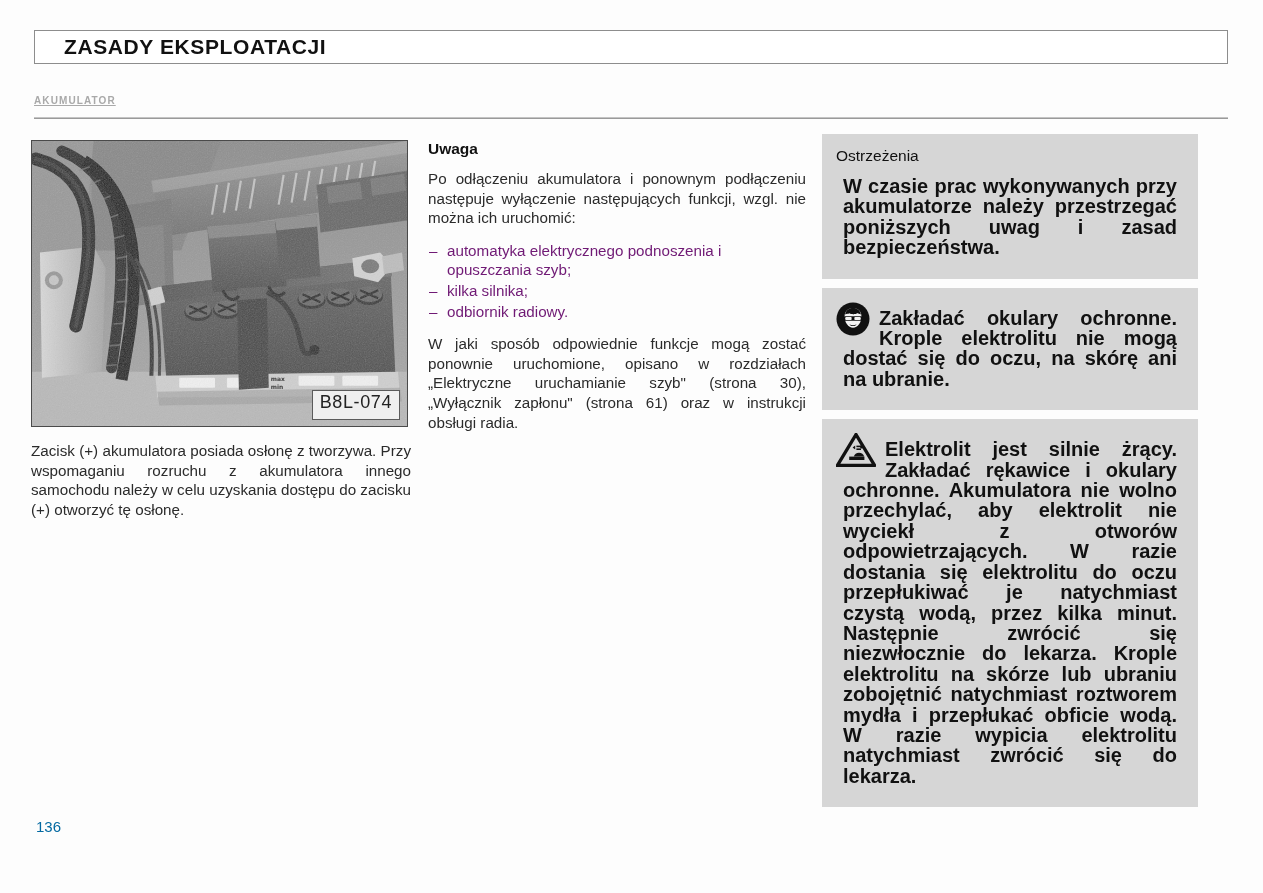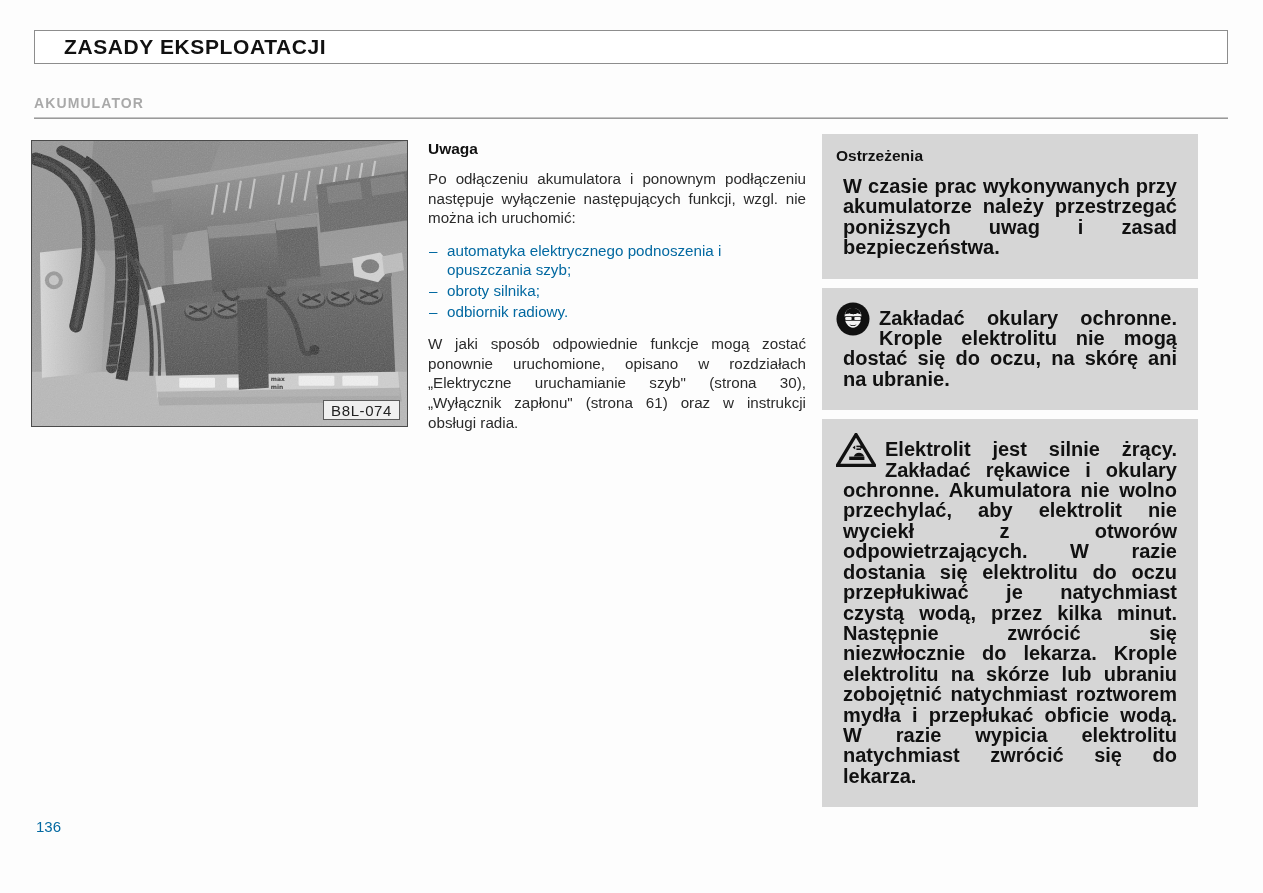--- a/index.html
+++ b/index.html
@@ -44,24 +44,25 @@
     letter-spacing: 0.6px;
     color: #111111;
     white-space: nowrap;
     margin-left: 17px;
   }
 
   .section-label {
     position: absolute;
     left: 34px;
     top: 95px;
-    font-size: 14px;
+    font-size: 10px;
     font-weight: bold;
     letter-spacing: 1.1px;
     color: #a9a9a9;
+    text-decoration: underline;
   }
   .section-rule {
     position: absolute;
     left: 34px;
     top: 117px;
     width: 1194px;
     height: 2px;
     background: linear-gradient(to bottom, #c4c4c4 0 1px, #9a9a9a 1px 2px);
   }
 
@@ -80,22 +81,22 @@
     overflow: hidden;
     background: #9b9b9b;
   }
   .photo-canvas { position: absolute; inset: 0; }
   .photo-caption-tag {
     position: absolute;
     right: 7px;
     bottom: 6px;
     background: #efefef;
     border: 1px solid #5a5a5a;
-    padding: 1px 7px 0 7px;
-    font-size: 15px;
+    padding: 1px 7px 6px 7px;
+    font-size: 18px;
     letter-spacing: 0.6px;
     color: #222;
     font-family: "Liberation Sans", sans-serif;
   }
 
   
   .body-p {
     font-size: 15.2px;
     line-height: 19.6px;
     text-align: justify;
@@ -108,42 +109,42 @@
     font-size: 15.5px;
     font-weight: bold;
     color: #111;
     margin: 0 0 11px 0;
   }
 
   .dash-list { margin: 0 0 13px 0; padding: 0; list-style: none; }
   .dash-item {
     font-size: 15.2px;
     line-height: 19.6px;
-    color: #0369a1;
+    color: #701a75;
     padding-left: 19px;
     position: relative;
     margin-bottom: 1px;
   }
   .dash-item::before {
     content: "\2013";
     position: absolute;
     left: 1px;
     top: 0;
   }
 
   
   .warn-box {
     background: #d6d6d6;
     padding: 13px 14px 14px 14px;
     box-sizing: border-box;
     margin-bottom: 9px;
   }
   .warn-title {
     font-size: 15.5px;
-    font-weight: bold;
+    font-weight: normal;
     color: #111;
     margin: 0 0 11px 0;
   }
   .warn-text {
     font-size: 20px;
     line-height: 20.4px;
     font-weight: bold;
     color: #111;
     margin: 7px;
     text-align: justify;
@@ -333,28 +334,29 @@
           <path d="M352 116 L372 112 L374 130 L354 134 Z" fill="#bdbdbd"></path>
 
           <path d="M116 150 L130 146 L134 162 L120 166 Z" fill="#d0d0d0"></path>
 
           <path d="M126 252 L370 248 L372 262 L128 266 Z" fill="#9f9f9f" opacity="0.6"></path>
         </g>
       </svg>
       <div class="photo-caption-tag">B8L-074</div>
     </div>
 
+    <p class="body-p">Zacisk (+) akumulatora posiada osłonę z tworzywa. Przy wspomaganiu rozruchu z akumulatora innego samochodu należy w celu uzyskania dostępu do zacisku (+) otworzyć tę osłonę.</p>
   </div>
 
   <div class="col-mid">
     <p class="sub-head">Uwaga</p>
     <p class="body-p">Po odłączeniu akumulatora i ponownym podłączeniu następuje wyłączenie następujących funkcji, wzgl. nie można ich uruchomić:</p>
     <ul class="dash-list">
       <li class="dash-item">automatyka elektrycznego podnoszenia i opuszczania szyb;</li>
-      <li class="dash-item">obroty silnika;</li>
+      <li class="dash-item">kilka silnika;</li>
       <li class="dash-item">odbiornik radiowy.</li>
     </ul>
     <p class="body-p">W jaki sposób odpowiednie funkcje mogą zostać ponownie uruchomione, opisano w rozdziałach „Elektryczne uruchamianie szyb" (strona 30), „Wyłącznik zapłonu" (strona 61) oraz w instrukcji obsługi radia.</p>
   </div>
 
   <div class="col-right">
 
     <div class="warn-box">
       <p class="warn-title">Ostrzeżenia</p>
       <p class="warn-text">W czasie prac wykonywanych przy akumulatorze należy przestrzegać poniższych uwag i zasad bezpieczeństwa.</p>

